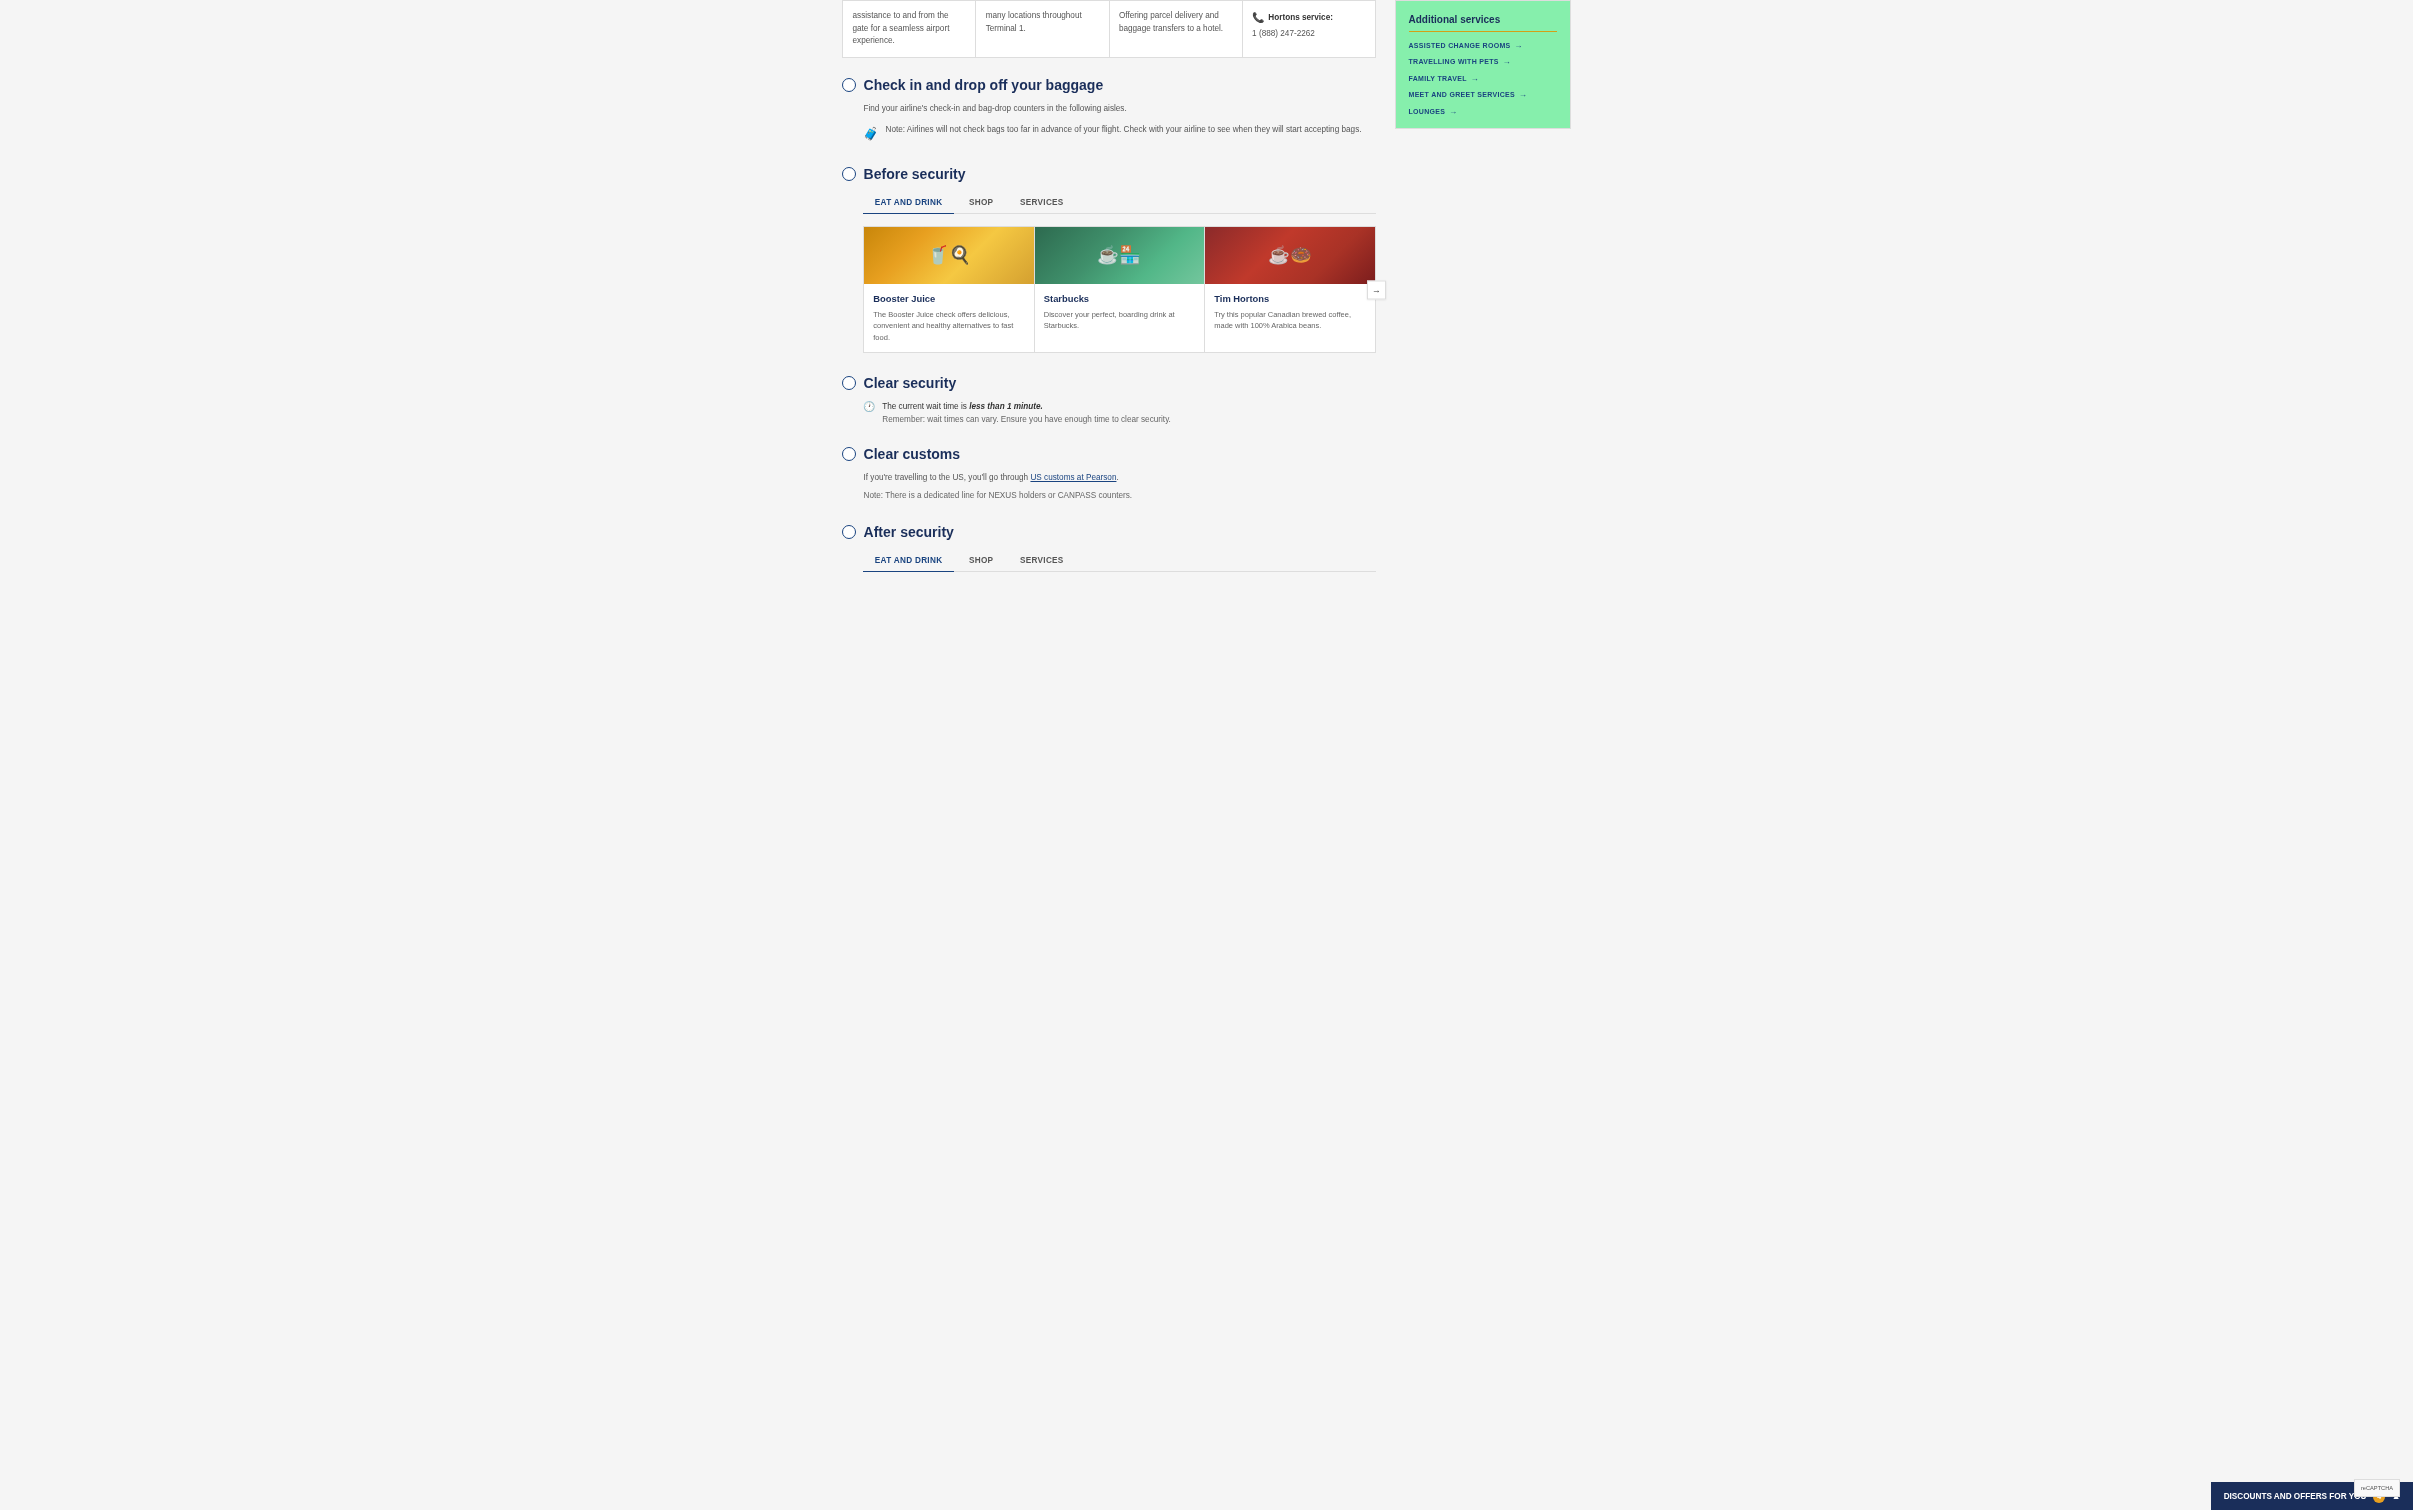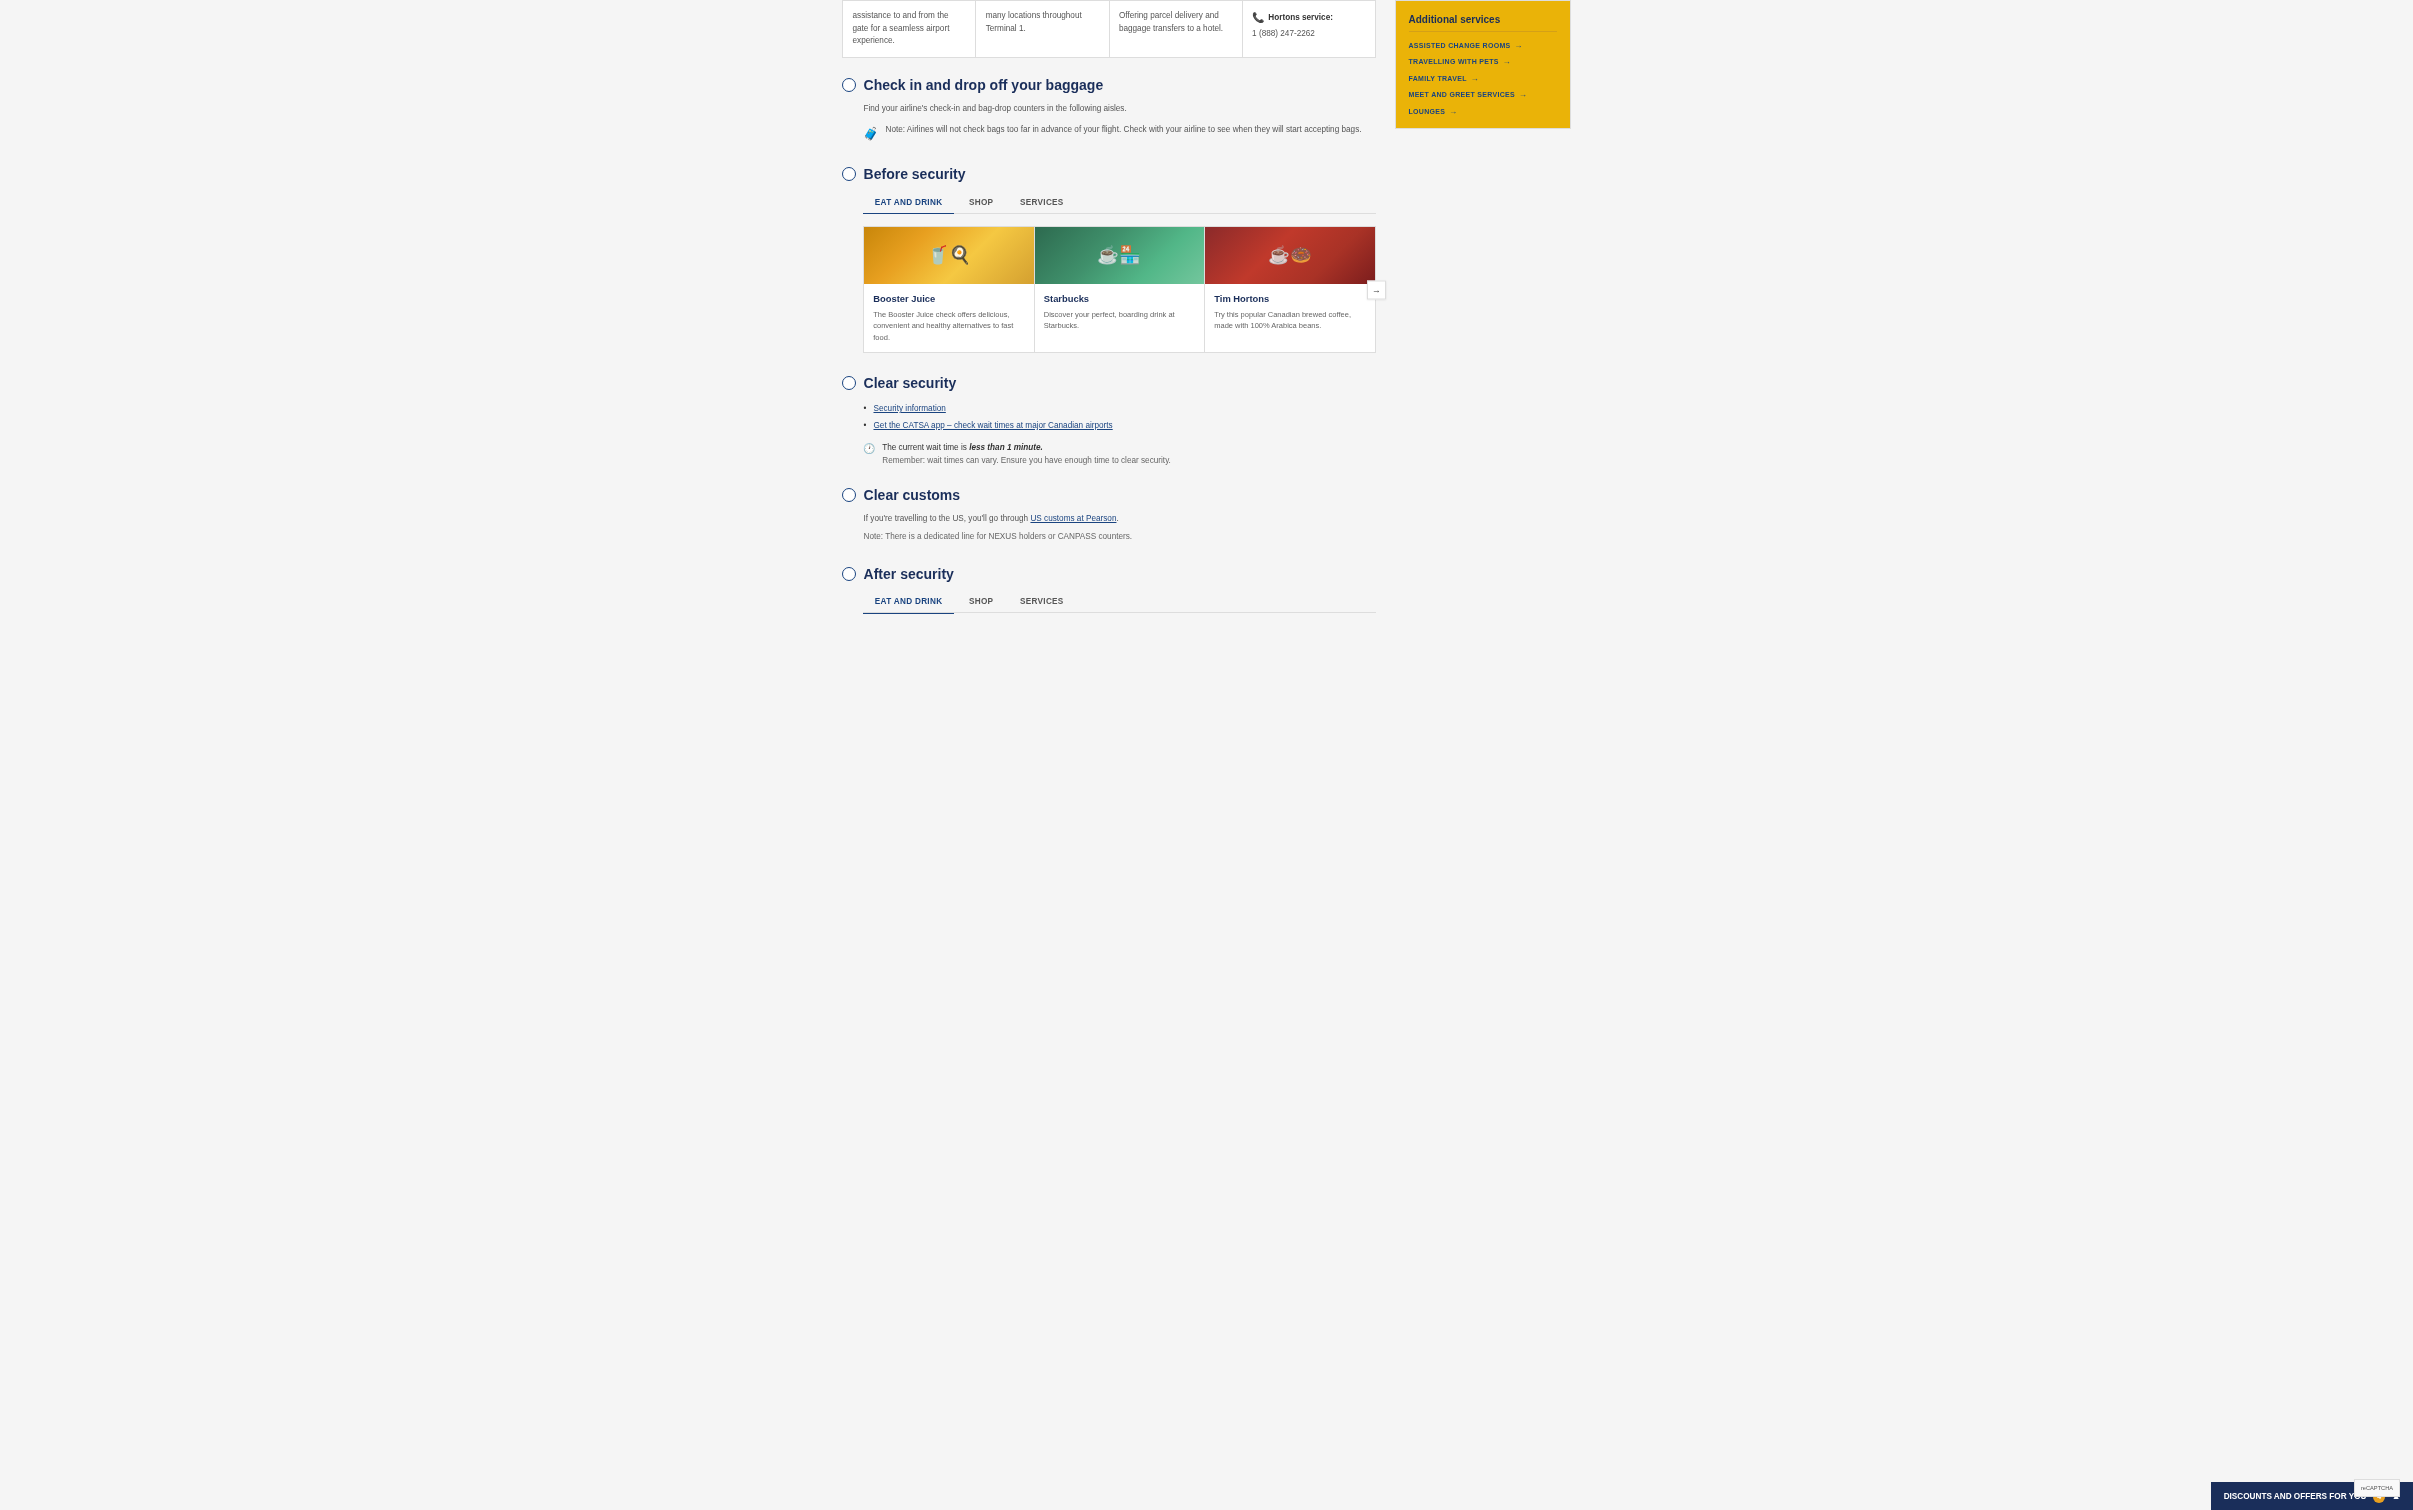--- a/index.html
+++ b/index.html
@@ -249,21 +249,21 @@
     .wait-time-text em { font-style: italic; font-weight: bold; }
     .wait-time-sub { font-size: 8.2px; color: #666; margin-top: 1.3px; }
 
     
     .customs-text { font-size: 8.2px; color: #555; line-height: 1.6; margin-bottom: 5px; }
     .customs-text a { color: #1a4480; text-decoration: underline; }
     .customs-note { font-size: 8.2px; color: #666; line-height: 1.6; }
 
     
     .sidebar-section {
-      background: #eab308;
+      background: #86efac;
       border: 0.6px solid #ddd;
       padding: 12.6px;
       margin-bottom: 12.6px;
     }
     .sidebar-title {
       font-size: 10px;
       font-weight: bold;
       color: #1a2e5a;
       margin-bottom: 8.8px;
       padding-bottom: 6.3px;
@@ -430,32 +430,20 @@
       </div>
     </div>
 
 
     <div class="section">
       <div class="section-header">
         <div class="step-circle"></div>
         <h2 class="section-title">Clear security</h2>
       </div>
       <div class="section-body">
-        <ul class="bullet-list">
-          <li>
-            <a href="#">
-              <span>Security information</span>
-            </a>
-          </li>
-          <li>
-            <a href="#">
-              <span>Get the CATSA app – check wait times at major Canadian airports</span>
-            </a>
-          </li>
-        </ul>
         <div class="wait-time-box">
           <span class="clock-icon">🕐</span>
           <div>
             <div class="wait-time-text">
               <span>The current wait time is </span><em>less than 1 minute.</em>
             </div>
             <div class="wait-time-sub">Remember: wait times can vary. Ensure you have enough time to clear security.</div>
           </div>
         </div>
       </div>

